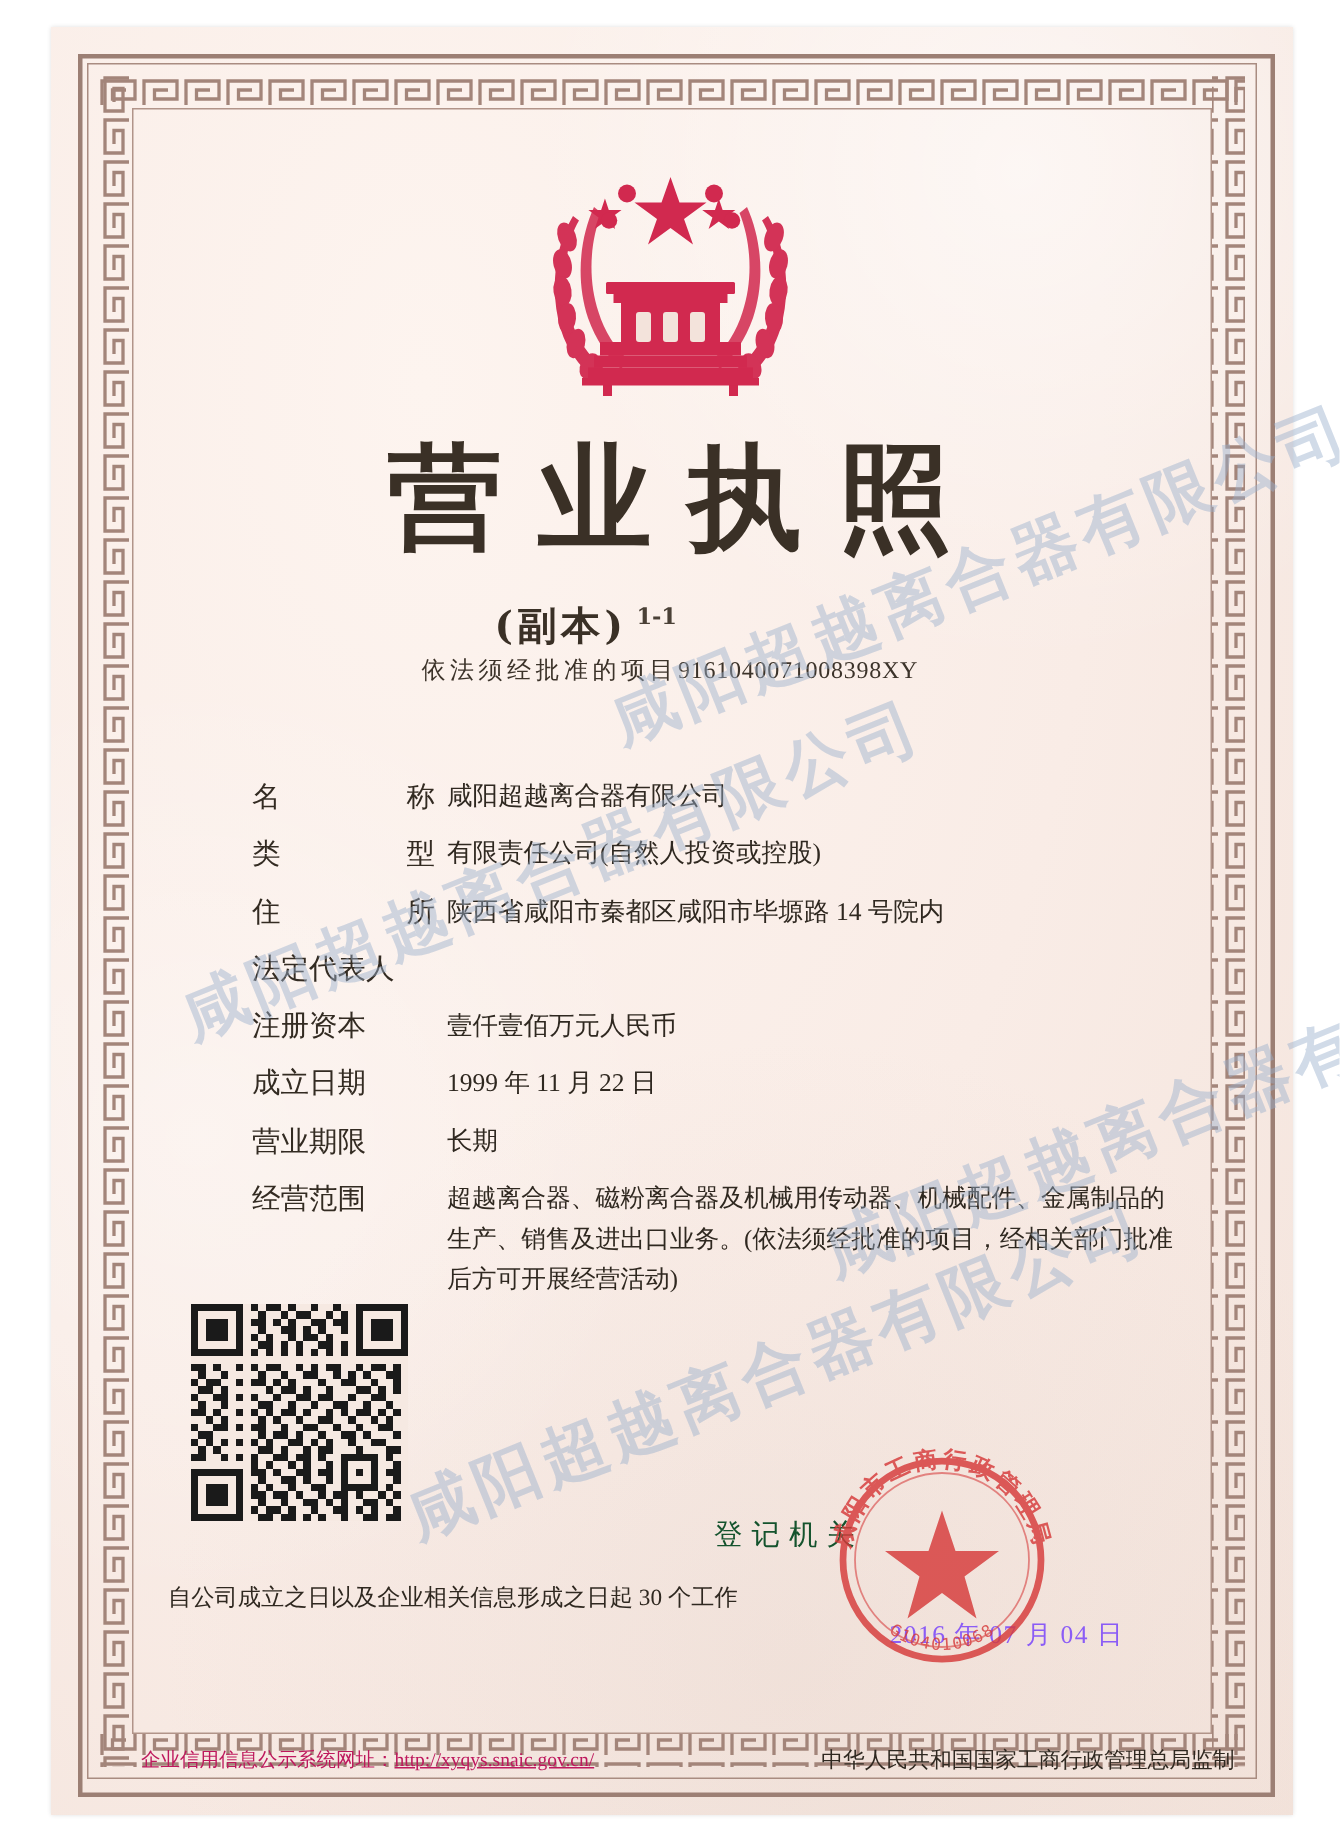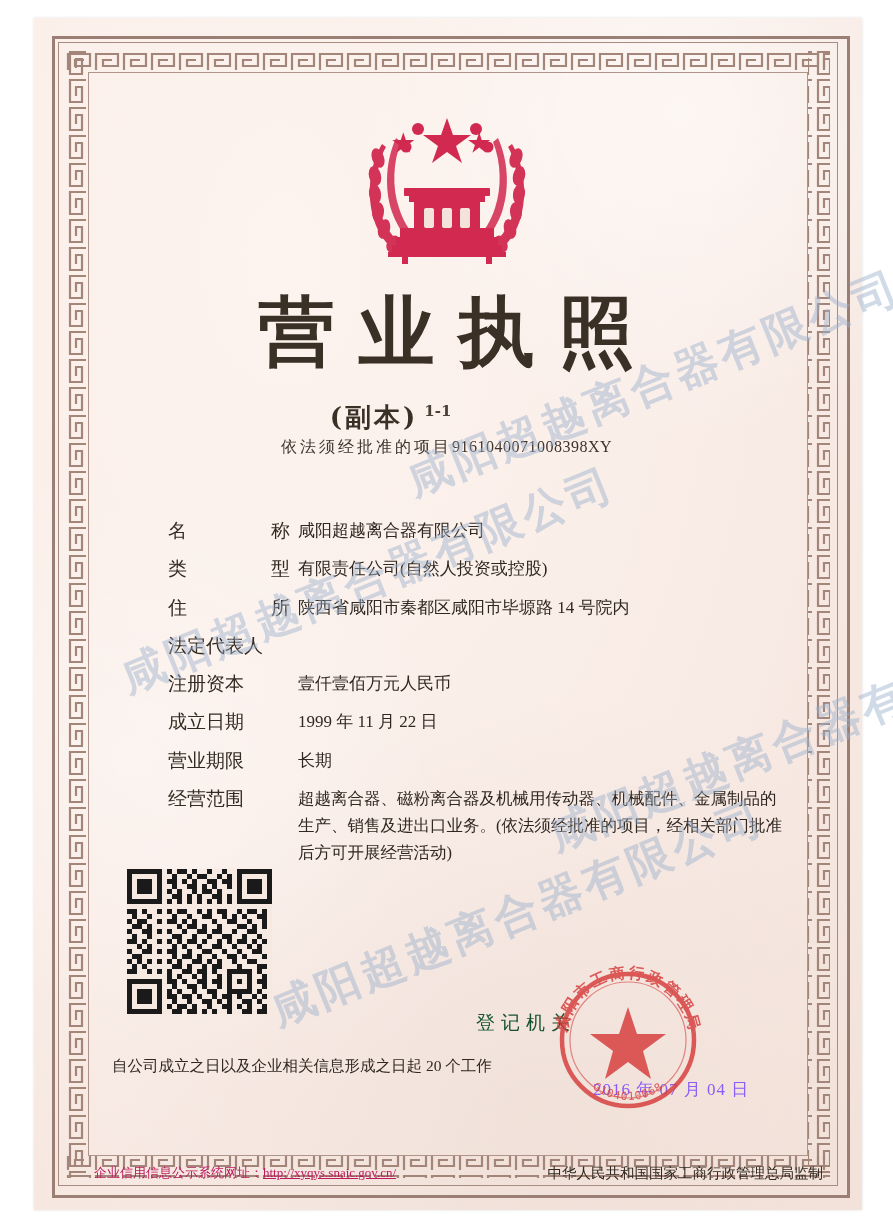--- a/index.html
+++ b/index.html
@@ -476,21 +476,21 @@
     <polygon points="85,52 94,79 123,79 100,96 108,124 85,107 62,124 70,96 47,79 76,79" fill="#d63a3a"></polygon>
     <text font-family="DejaVu Sans, sans-serif" font-size="15.5" fill="#d63a3a" letter-spacing="2.5" font-weight="700">
       <textPath href="#sealTop" startOffset="50%" text-anchor="middle">咸阳市工商行政管理局</textPath>
     </text>
     <text font-family="DejaVu Sans Mono, monospace" font-size="11" fill="#d63a3a" letter-spacing="1">
       <textPath href="#sealBottom" startOffset="50%" text-anchor="middle">G104010068</textPath>
     </text>
   </svg>
 
   <div class="notice">
-    <div>自公司成立之日以及企业相关信息形成之日起 20 个工作</div>
+    <div>自公司成立之日以及企业相关信息形成之日起 30 个工作</div>
   </div>
 
   <div class="footer-left">
     <span>企业信用信息公示系统网址：</span><span class="url">http://xyqys.snaic.gov.cn/</span>
   </div>
   <div class="footer-right">中华人民共和国国家工商行政管理总局监制</div>
 
   <div class="wm wm1">咸阳超越离合器有限公司</div>
   <div class="wm wm2">咸阳超越离合器有限公司</div>
   <div class="wm wm3">咸阳超越离合器有限公司</div>

